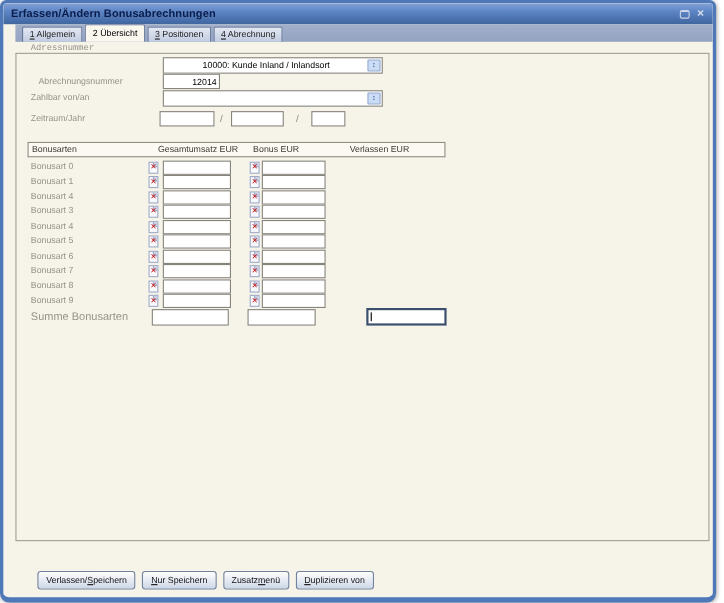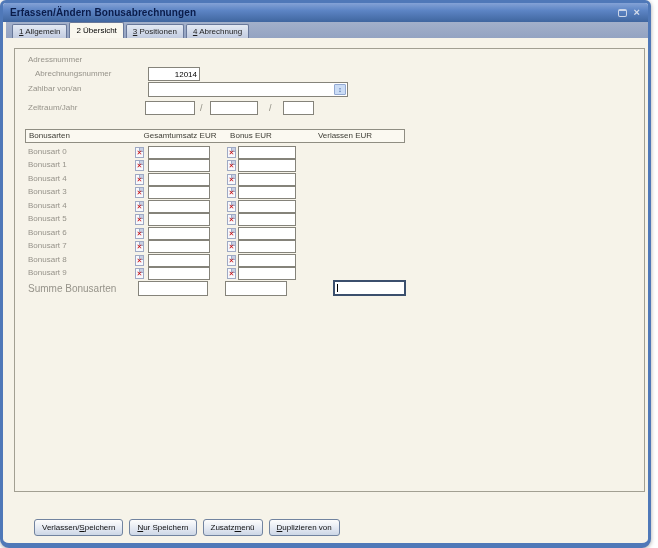--- a/index.html
+++ b/index.html
@@ -20,21 +20,21 @@
     background:linear-gradient(180deg,#84a2d6 0%,#5c84c4 40%,#40669f 100%);
     display:flex;align-items:center;
   }
   .title{font-size:10px;font-weight:bold;color:#0a1c4a;padding-left:7px;letter-spacing:.1px;}
   .tb-icons{margin-left:auto;display:flex;align-items:center;gap:7px;padding-right:8px;}
   .restore{width:9px;height:8px;border:1px solid #ccd6e8;border-top-width:2px;border-radius:2px;display:inline-block;}
   .close{color:#d6ddeb;font-size:11px;font-weight:bold;line-height:9px;cursor:default;}
 
   
   .tabstrip{
-    position:absolute;left:3px;top:19px;right:0;height:16px;
+    position:absolute;left:11px;top:19px;right:0;height:16px;
     background:linear-gradient(180deg,#a3b0ca,#93a3c2);
     display:flex;align-items:flex-end;padding-left:6px;gap:2px;
   }
   .tab{
     height:14px;padding:0 6px;font-size:8px;line-height:13px;color:#1d1d1d;
     background:linear-gradient(180deg,#e3e9f3,#c2cce0);
     border:1px solid #68789a;border-bottom:none;border-radius:2px 2px 0 0;
     white-space:pre;cursor:default;
   }
   .tab.active{
@@ -110,21 +110,25 @@
 
   <div class="tabstrip">
     <div class="tab"><span class="ak">1</span><span> Allgemein</span></div>
     <div class="tab active"><span>2</span><span> Übersicht</span></div>
     <div class="tab"><span class="ak">3</span><span> Positionen</span></div>
     <div class="tab"><span class="ak">4</span><span> Abrechnung</span></div>
   </div>
 
   <div class="panel"></div>
 
-  <span class="flabel" style="left:25px;top:50px;">Adressnummer</span>
+  <span class="flabel" style="left:25px;top:34px;font-family:Liberation Mono, monospace;">Adressnummer</span>
+  <div class="combo" style="left:145px;top:49px;width:200px;height:15px;">
+    <span class="cval">10000: Kunde Inland / Inlandsort</span>
+    <span class="dd">↕</span>
+  </div>
 
   <span class="flabel" style="left:32px;top:64px;">Abrechnungsnummer</span>
   <input class="fin" style="left: 145px; top: 64px; width: 52px; height: 14px; text-align: right;" value="12014">
 
   <span class="flabel" style="left:25px;top:79px;">Zahlbar von/an</span>
   <div class="combo" style="left:145px;top:79px;width:200px;height:15px;">
     <span class="cval"></span>
     <span class="dd">↕</span>
   </div>
 

